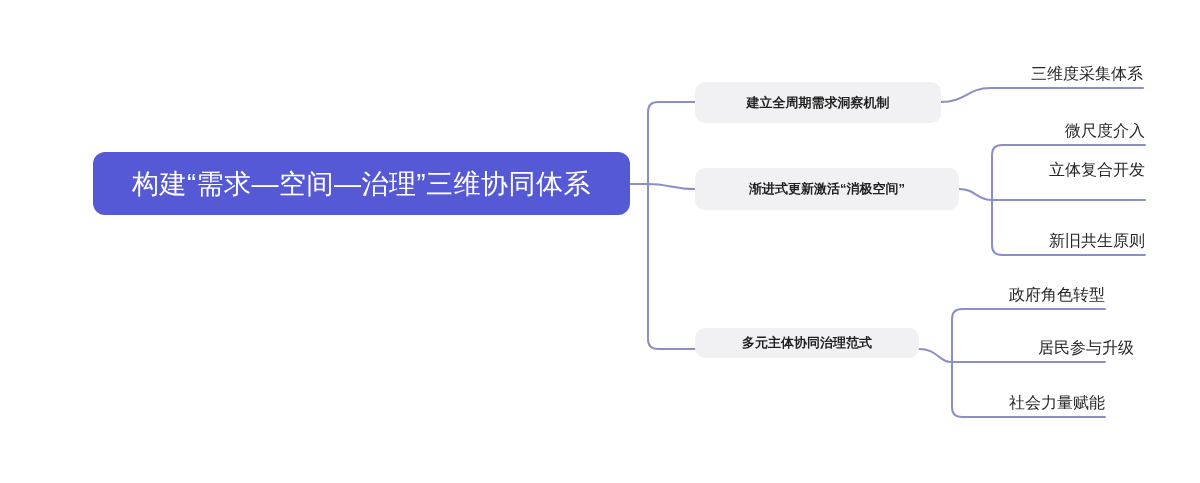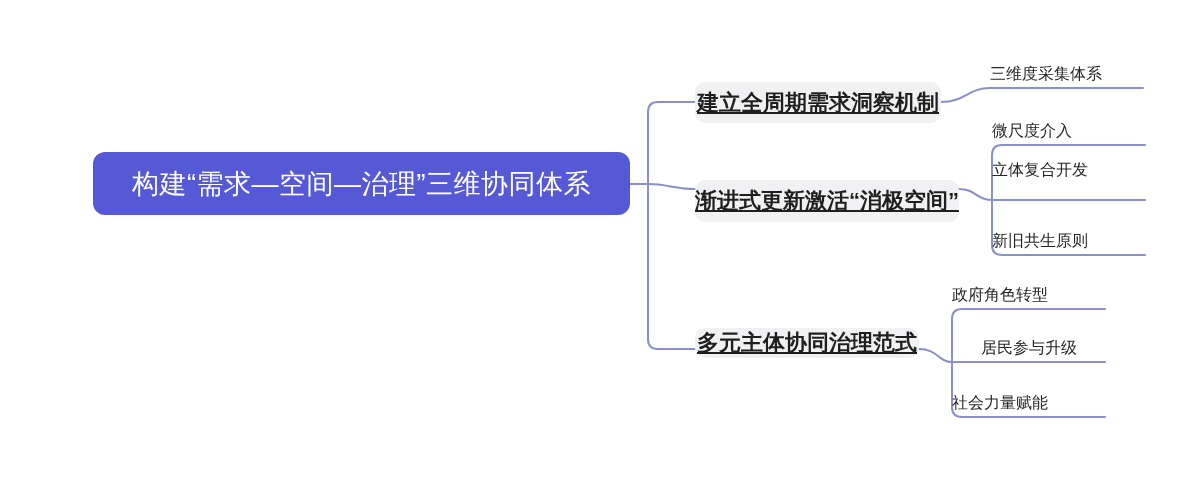--- a/index.html
+++ b/index.html
@@ -43,32 +43,31 @@
     border-radius: 12px;
     font-size: 27px;
     font-weight: 500;
     letter-spacing: 0.5px;
     margin-left: 29px;
   }
   .branch {
     background: var(--branch_bg, #f1f1f4);
     color: var(--branch_text, #1f1f1f);
     border-radius: 10px;
-    font-size: 22px;
+    font-size: 13px;
     font-weight: 700;
-    text-decoration: underline;
   }
   .leaf {
     position: absolute;
     height: 22px;
     line-height: 22px;
     font-size: 16px;
     font-weight: 400;
     color: var(--leaf_text, #262626);
-    text-align: left;
+    text-align: right;
     white-space: nowrap;
   }
 </style>
 </head>
 <body>
 
 <div class="canvas">
 
   <svg class="connectors" viewBox="0 0 1200 483" aria-hidden="true">
 
@@ -91,21 +90,21 @@
   </svg>
 
   <div class="node root" style="left:64px; top:152px; width:537px; height:63px;">
     <span>构建“需求—空间—治理”三维协同体系</span>
   </div>
 
   <div class="node branch" style="left:695px; top:82px; width:246px; height:41px;">
     <span>建立全周期需求洞察机制</span>
   </div>
 
-  <div class="node branch" style="left:695px; top:180px; width:264px; height:42px;">
+  <div class="node branch" style="left:695px; top:168px; width:264px; height:42px;">
     <span>渐进式更新激活“消极空间”</span>
   </div>
 
   <div class="node branch" style="left:695px; top:328px; width:224px; height:30px;">
     <span>多元主体协同治理范式</span>
   </div>
 
   <div class="leaf" style="left:990px; top:63px; width:153px;">三维度采集体系</div>
 
   <div class="leaf" style="left:992px; top:120px; width:153px;">微尺度介入</div>

